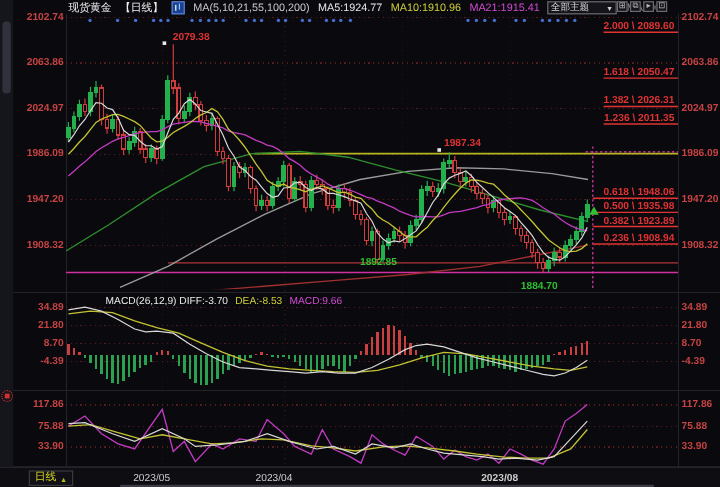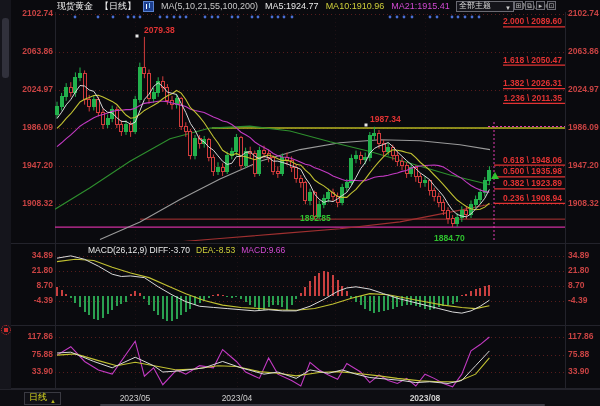--- a/index.html
+++ b/index.html
@@ -29,21 +29,21 @@
          font-size:7px;line-height:7px;text-align:center;background:#14141a;}
   
   .ind-row{position:absolute;display:flex;gap:6px;font-size:8.5px;white-space:nowrap;}
   #macd-row{left:57px;top:245px;padding-left:31px;}
   #kdj-row{left:57px;top:326px;}
   
   #bottom-bar{position:absolute;left:0;top:389px;width:600px;height:17px;background:#0d0d12;border-top:1px solid #23232b;}
   #period-btn{position:absolute;left:24px;top:2px;height:11px;padding:0 4px;border:1px solid #3a3a42;
       display:flex;align-items:flex-end;gap:3px;font-size:9px;color:#d8d820;background:#101016;}
   #period-btn .tri{font-size:6px;color:#b5b520;}
-  .date-label{position:absolute;top:3px;width:48px;margin-left:-24px;text-align:center;font-size:8.5px;color:#cfcfcf;}
+  .date-label{position:absolute;top:3px;width:48px;margin-left:-24px;font-size:8.5px;color:#cfcfcf;}
   #hscroll{position:absolute;left:100px;top:14px;width:445px;height:2px;background:#3c3c46;border-radius:1px;}
   svg{position:absolute;left:0;top:0;}
   svg text{font-family:"Liberation Sans",sans-serif;}
 </style>
 </head>
 <body>
 <div id="app">
 
 <svg id="chart-svg" width="600" height="406">
       <defs>

